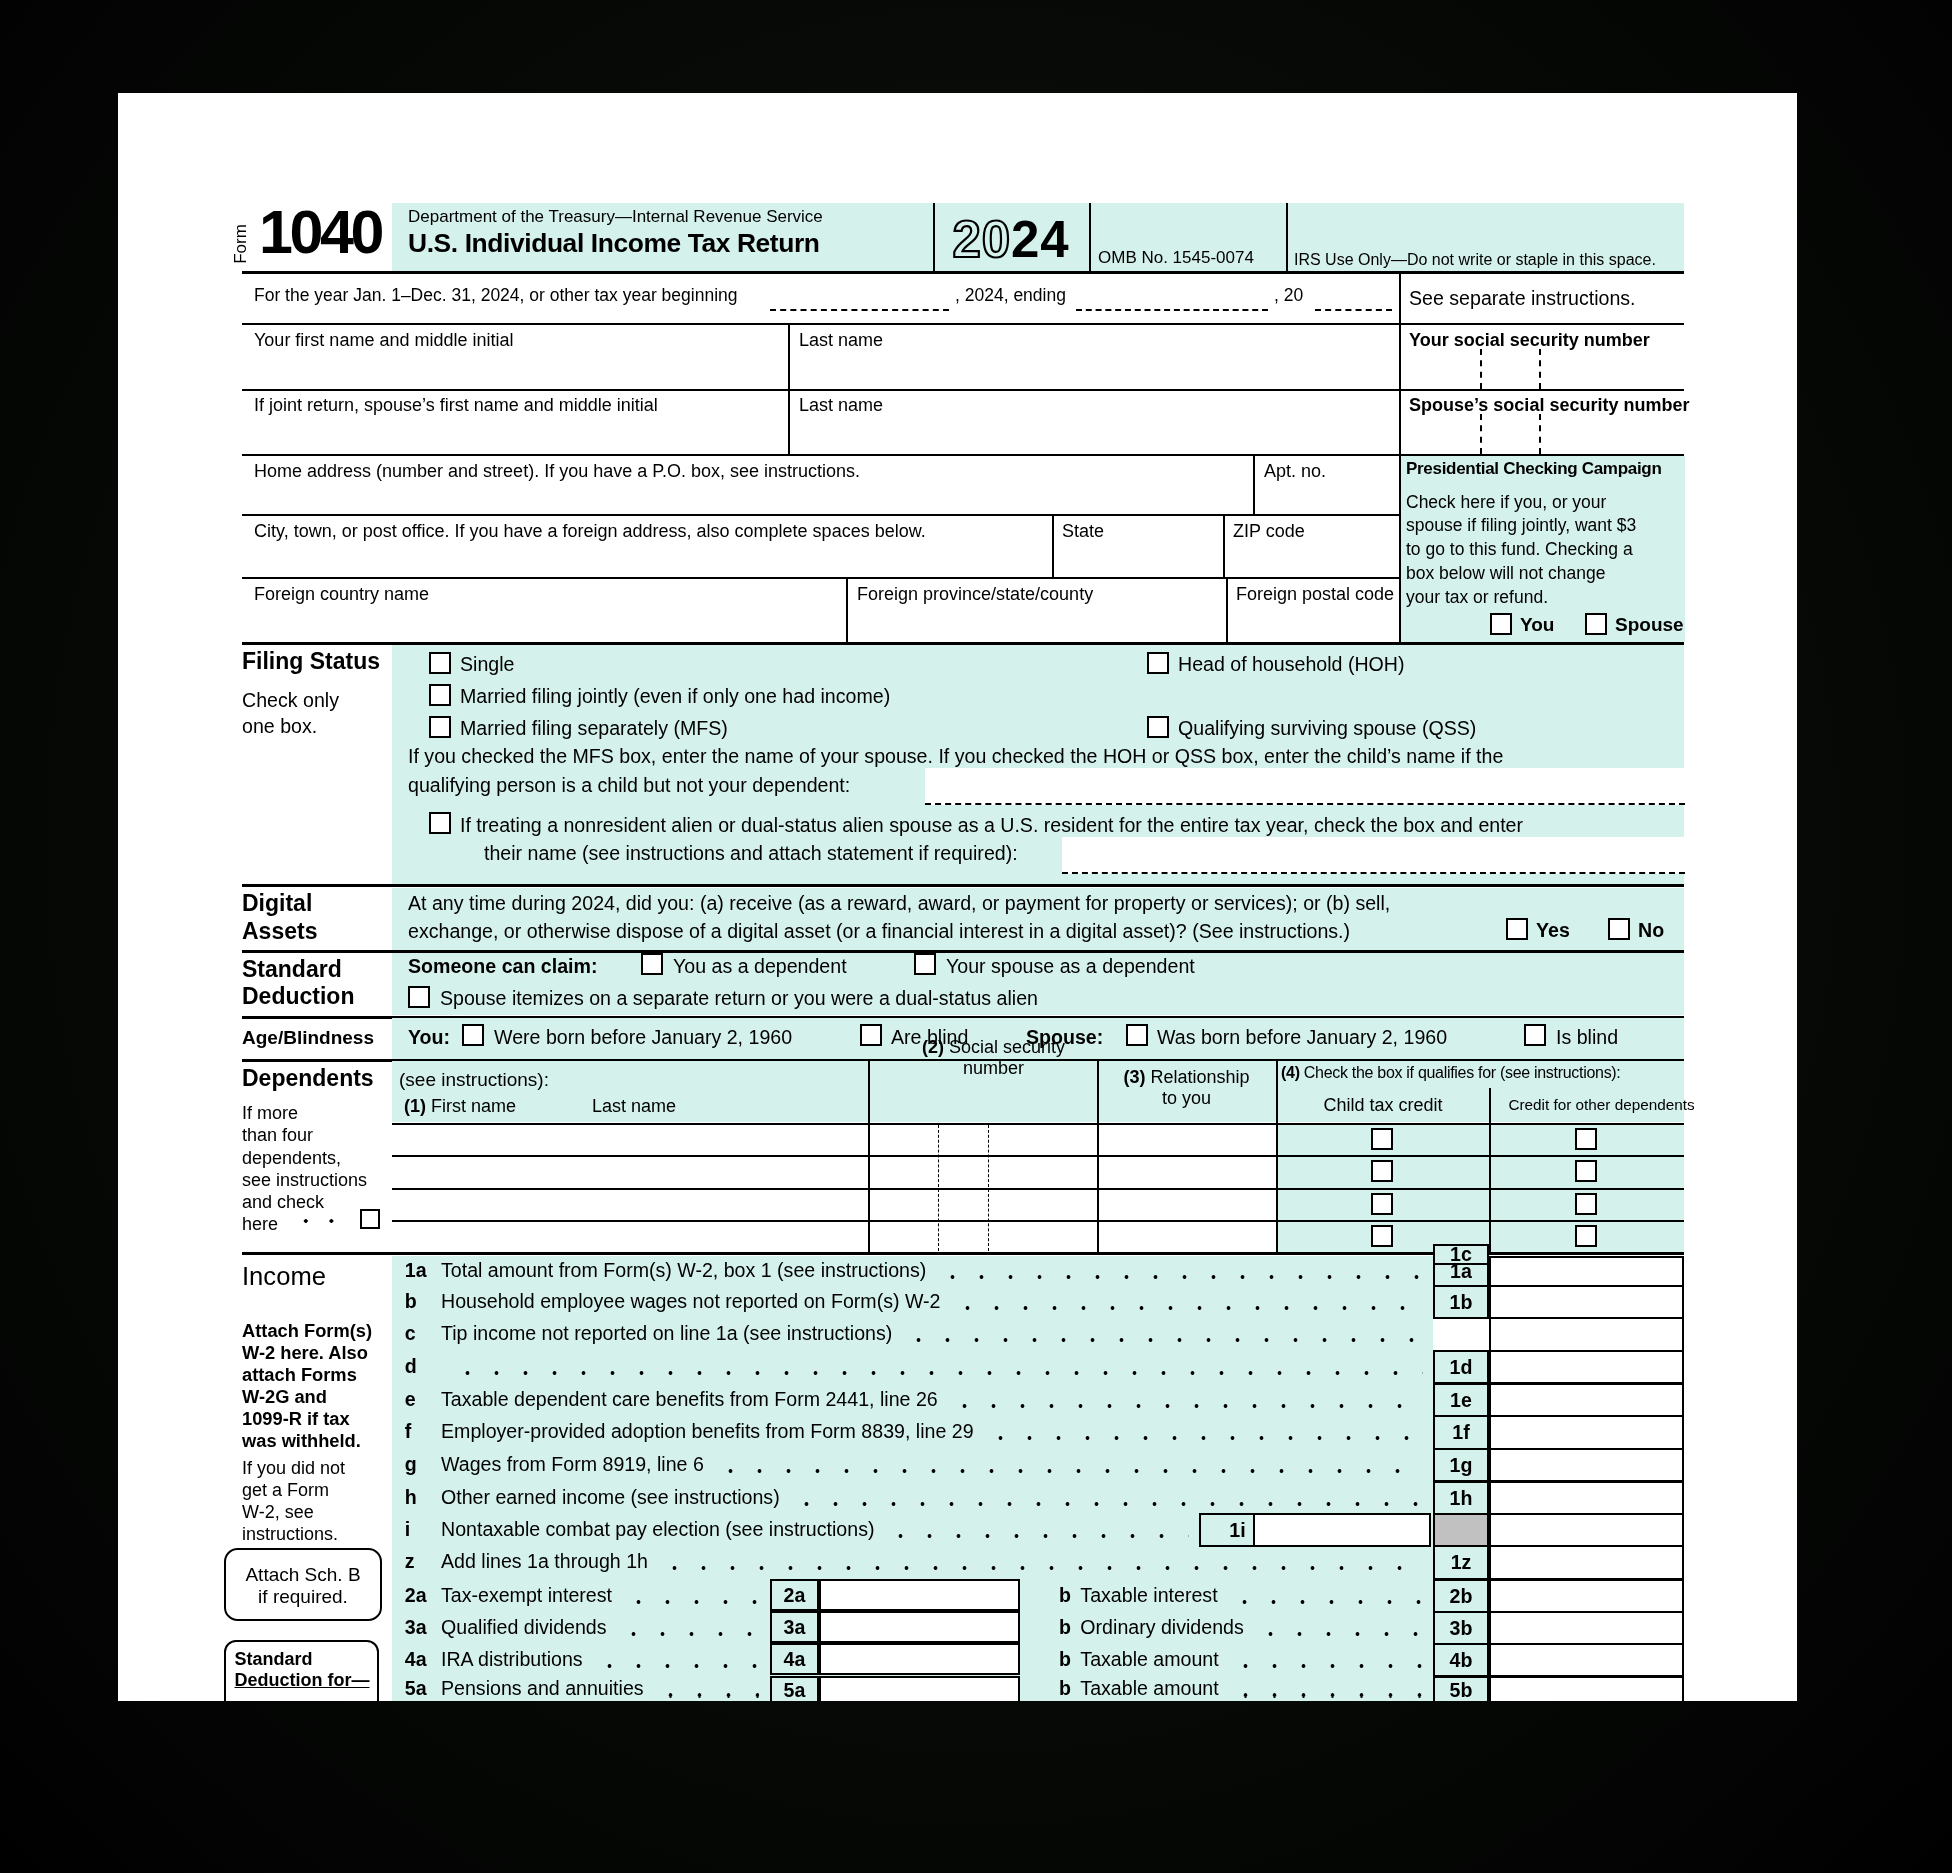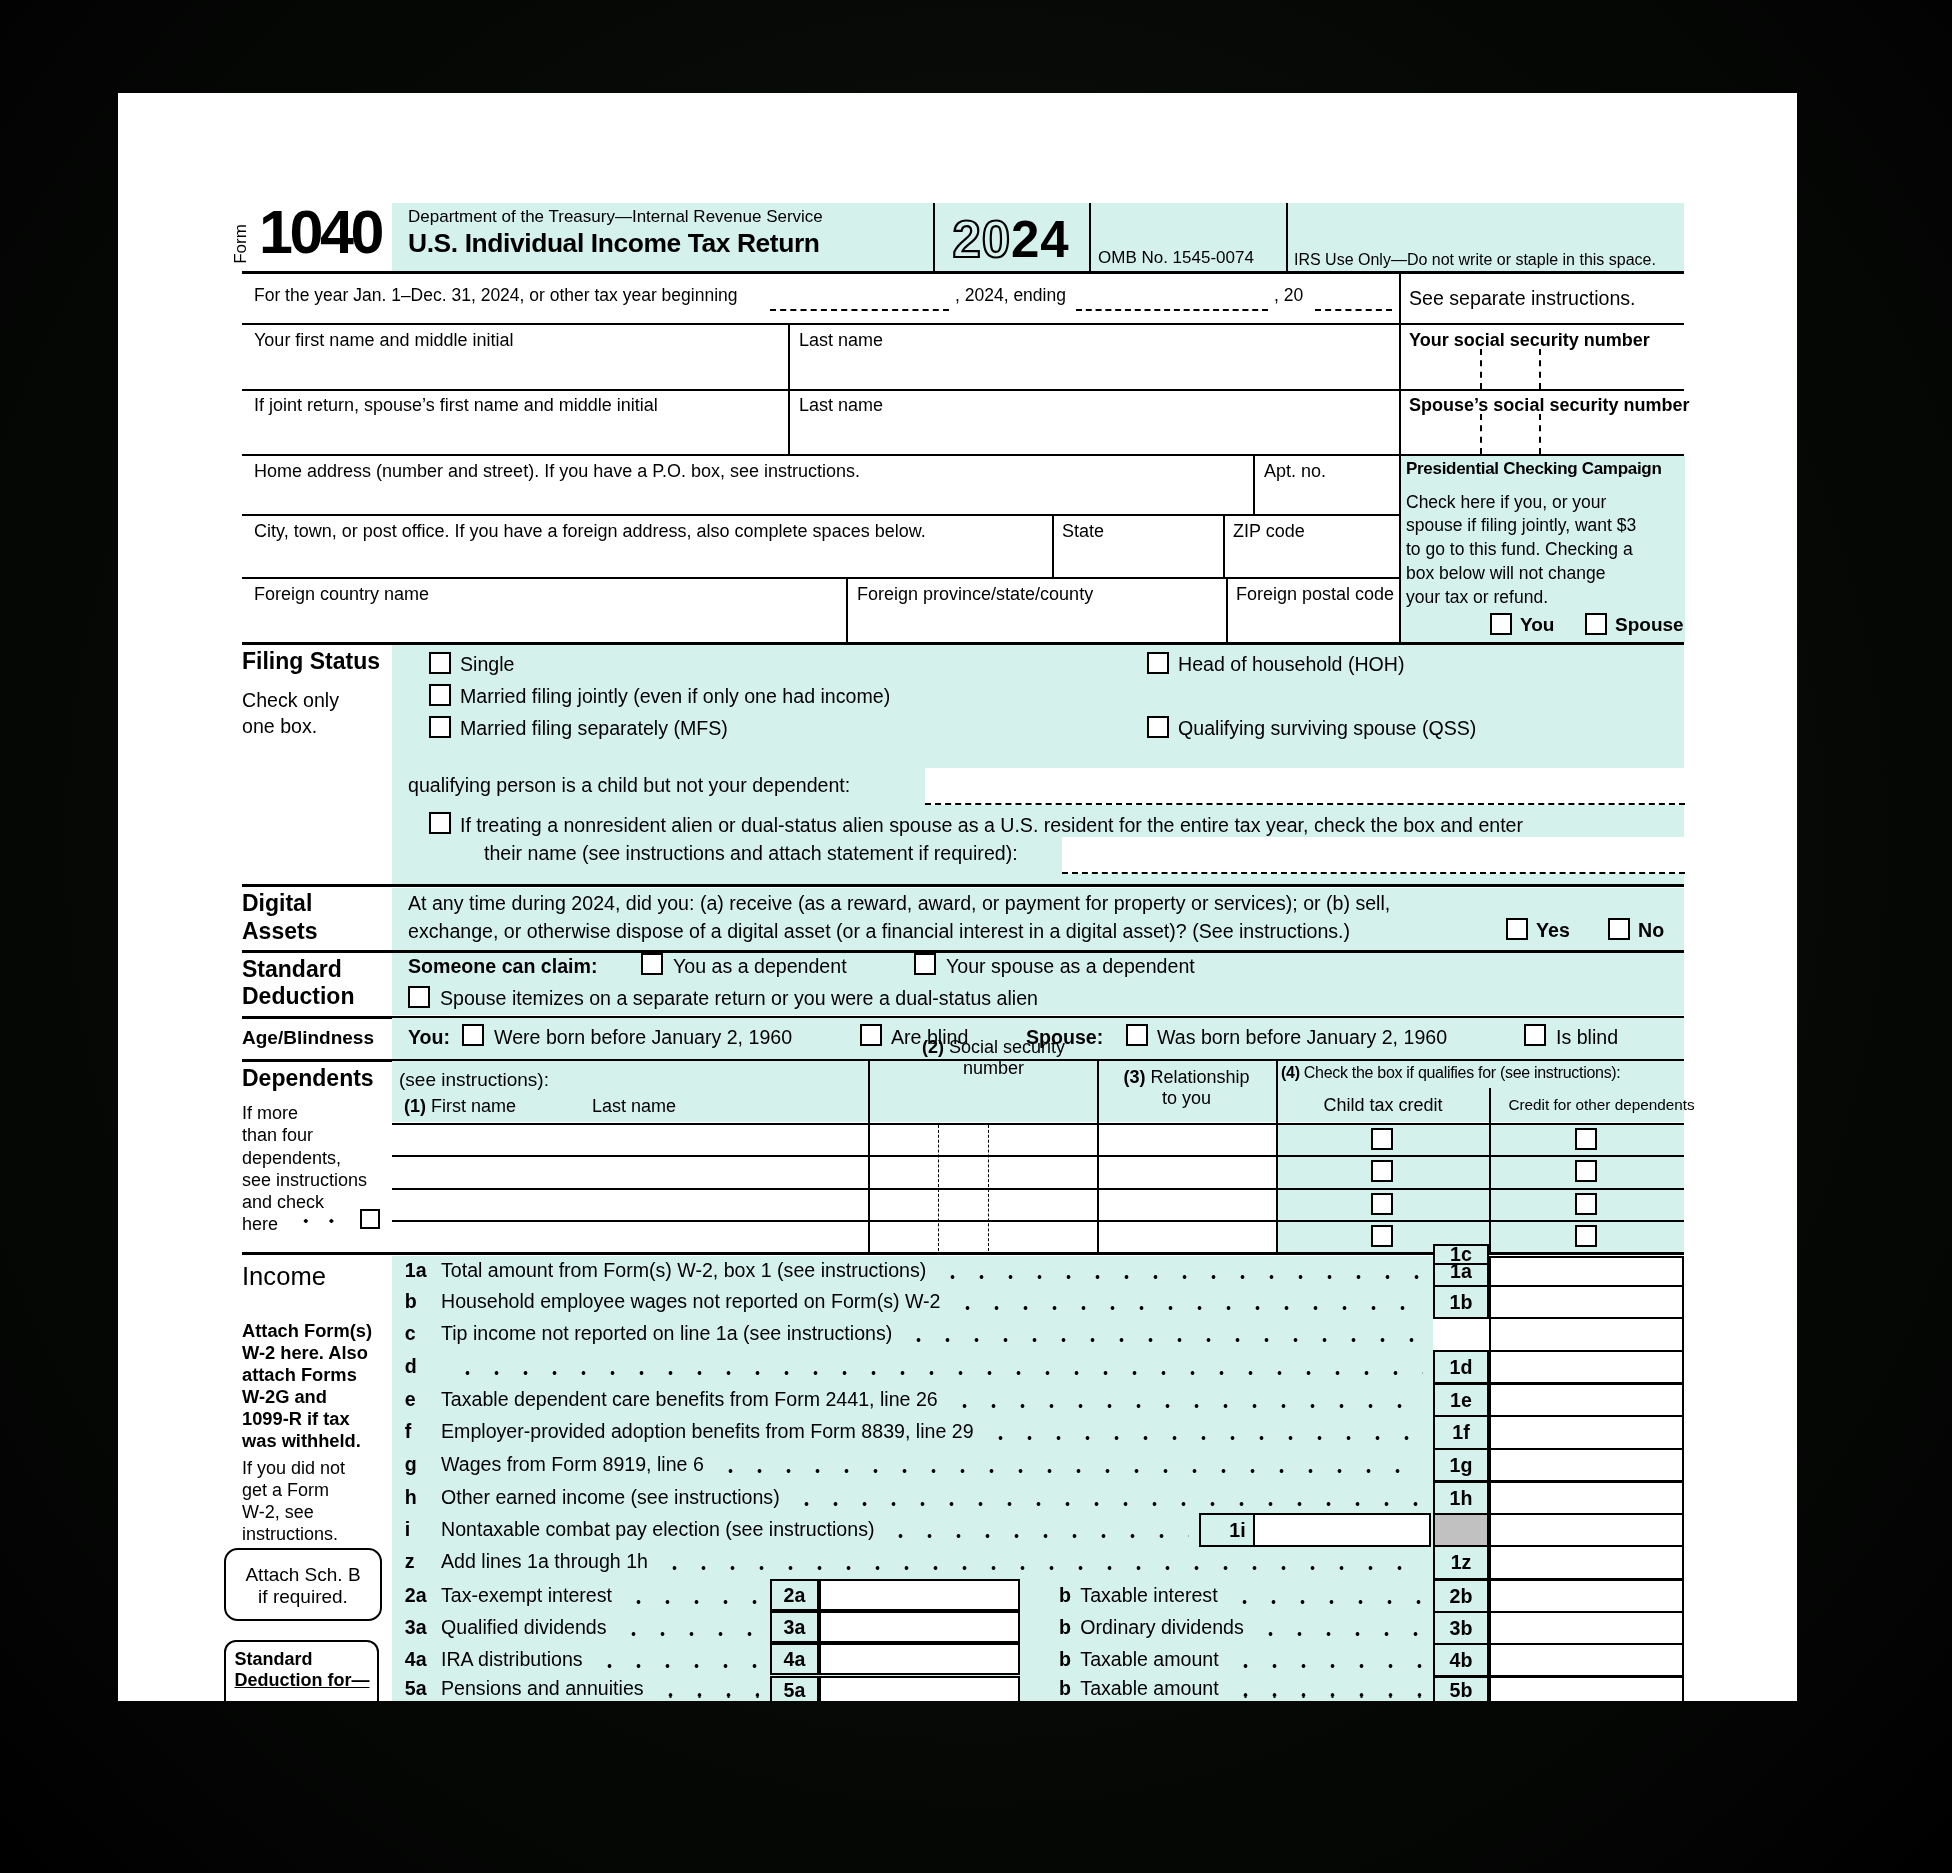--- a/index.html
+++ b/index.html
@@ -120,20 +120,21 @@
   <span class="cb" style="left:311px;top:559px"></span>
   <span class="a t23" style="left:342px;top:560px">Single</span>
   <span class="cb" style="left:1029px;top:559px"></span>
   <span class="a t23" style="left:1060px;top:560px">Head of household (HOH)</span>
   <span class="cb" style="left:311px;top:591px"></span>
   <span class="a t23" style="left:342px;top:592px">Married filing jointly (even if only one had income)</span>
   <span class="cb" style="left:311px;top:623px"></span>
   <span class="a t23" style="left:342px;top:624px">Married filing separately (MFS)</span>
   <span class="cb" style="left:1029px;top:623px"></span>
   <span class="a t23" style="left:1060px;top:624px">Qualifying surviving spouse (QSS)</span>
+  <span class="a t23 nw" style="left:290px;top:652px">If you checked the MFS box, enter the name of your spouse. If you checked the HOH or QSS box, enter the child’s name if the</span>
   <span class="a t23 nw" style="left:290px;top:681px">qualifying person is a child but not your dependent:</span>
   <div class="entry" style="left:807px;top:675px;width:760px;height:37px"></div>
   <span class="cb" style="left:311px;top:719px"></span>
   <span class="a t23 nw" style="left:342px;top:721px">If treating a nonresident alien or dual-status alien spouse as a U.S. resident for the entire tax year, check the box and enter</span>
   <span class="a t23 nw" style="left:366px;top:749px">their name (see instructions and attach statement if required):</span>
   <div class="entry" style="left:944px;top:744px;width:623px;height:37px"></div>
   <i class="hl" style="left:124px;top:791px;width:1442px;height:3.4px"></i>
 
   <div class="a teal" style="left:274px;top:795px;width:1292px;height:62px"></div>
   <span class="a t27" style="left:124px;top:797px">Digital</span>

